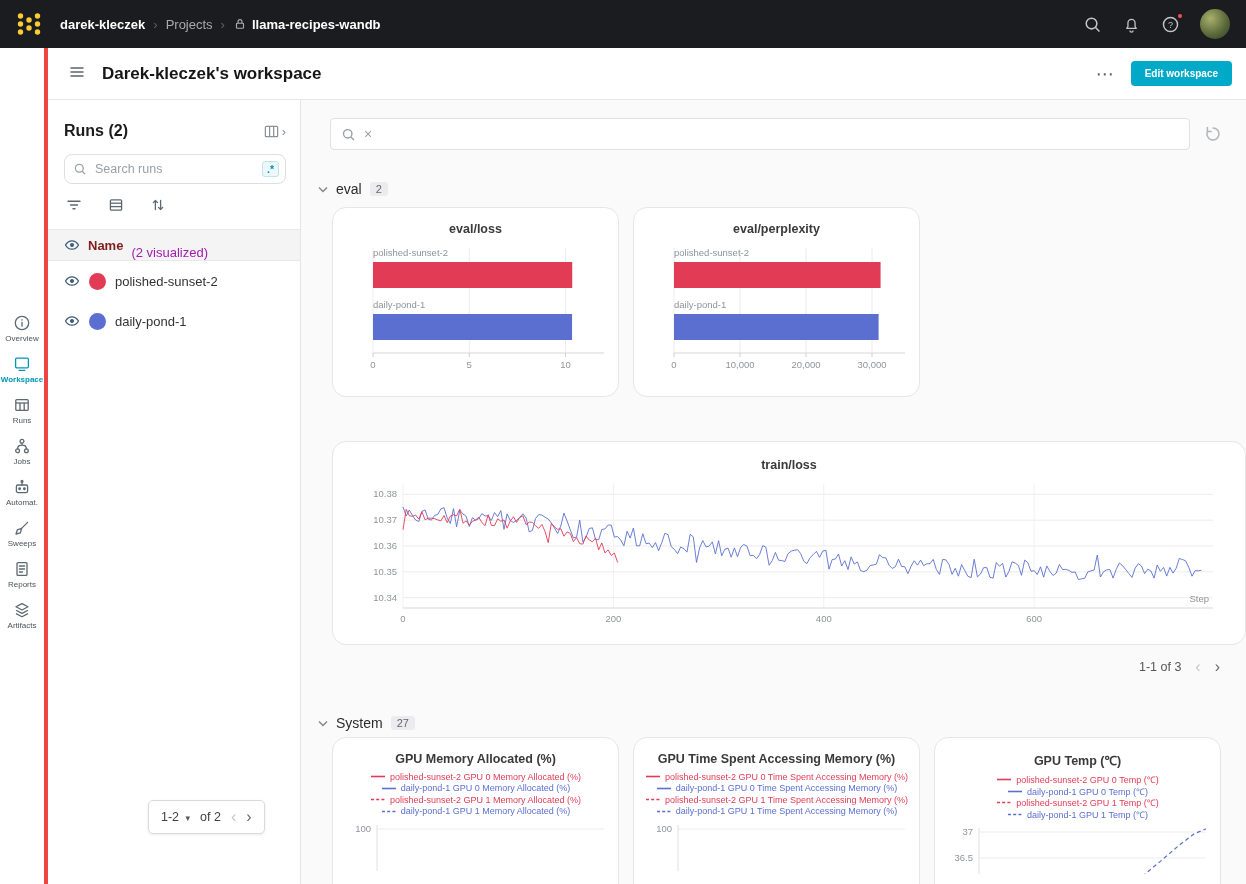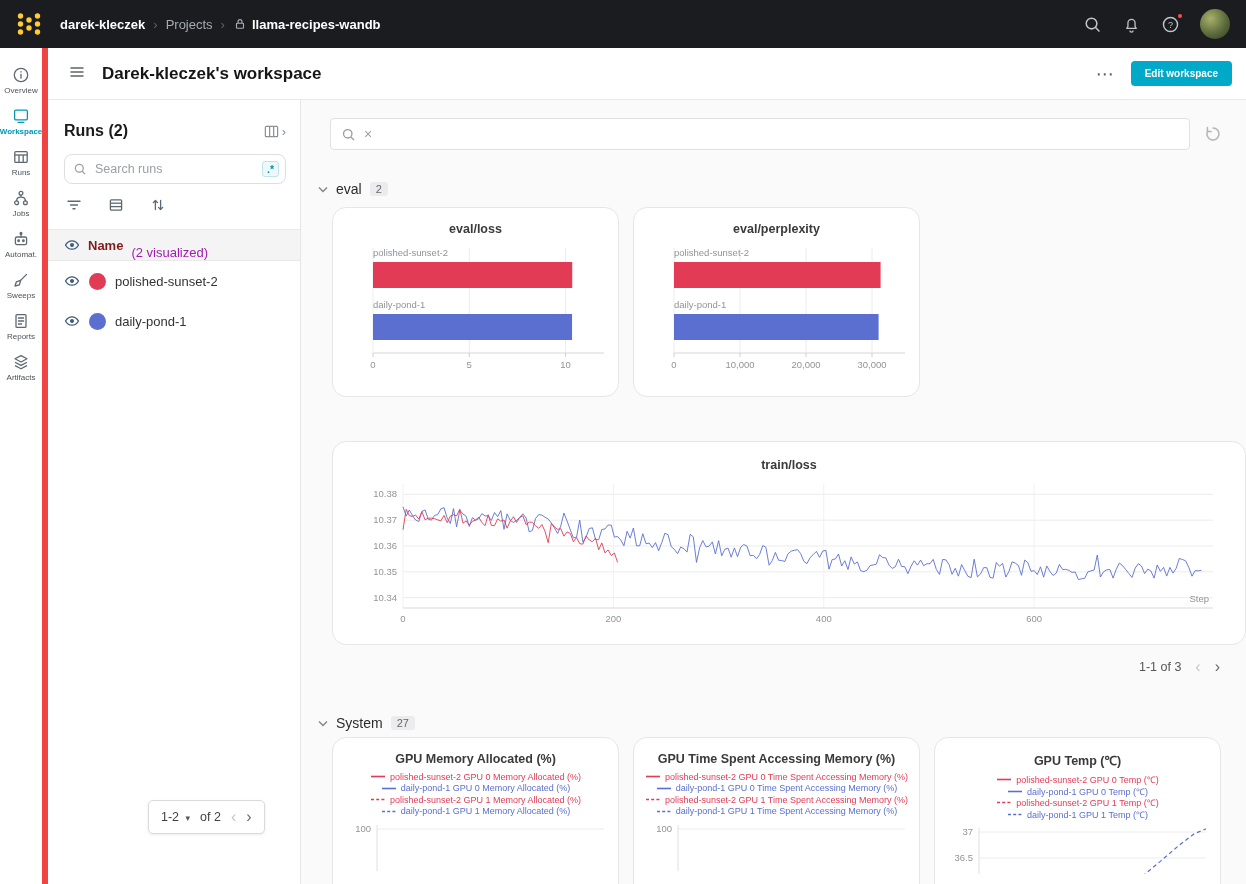--- a/index.html
+++ b/index.html
@@ -19,22 +19,22 @@
   .lock{display:flex;align-items:center;margin-right:-3px;}
   .nav-right{margin-left:auto;display:flex;align-items:center;gap:20px;}
   .nav-ic{display:flex;align-items:center;position:relative;}
   .help-dot{position:absolute;top:-3px;right:-4px;width:8px;height:8px;border-radius:50%;
     background:#ff4d4d;border:2px solid #1a1c1f;}
   .avatar{width:30px;height:30px;border-radius:50%;
     background:radial-gradient(circle at 35% 32%,#a8b06a,#5d6b3c 55%,#2d3a24 100%);}
 
   
   .rail{position:absolute;left:0;top:48px;bottom:0;width:48px;background:#fff;
-    border-right:6px solid #ef4444;display:flex;flex-direction:column;align-items:center;
-    padding-top:12px;z-index:5;}
+    border-right:4px solid #ef4444;display:flex;flex-direction:column;align-items:center;
+    padding-top:12px;z-index:5;justify-content:center;}
   .rail-item{display:flex;flex-direction:column;align-items:center;gap:3px;width:100%;
     padding:6px 0;}
   .rail-label{font-size:8px;color:#4b5358;line-height:1;}
   .rail-item .ric{stroke:#5d6972;}
   .rail-item.active .ric{stroke:#0097b5;}
   .rail-item.active .rail-label{color:#0097b5;font-weight:700;}
 
   
   .ws-header{position:absolute;left:48px;top:48px;right:0;height:52px;background:#fff;
     border-bottom:1px solid #e7e7e7;display:flex;align-items:center;padding:0 14px 0 20px;gap:16px;}

